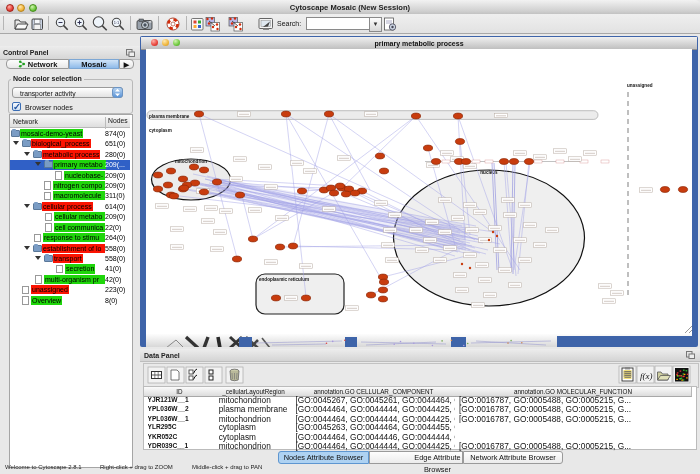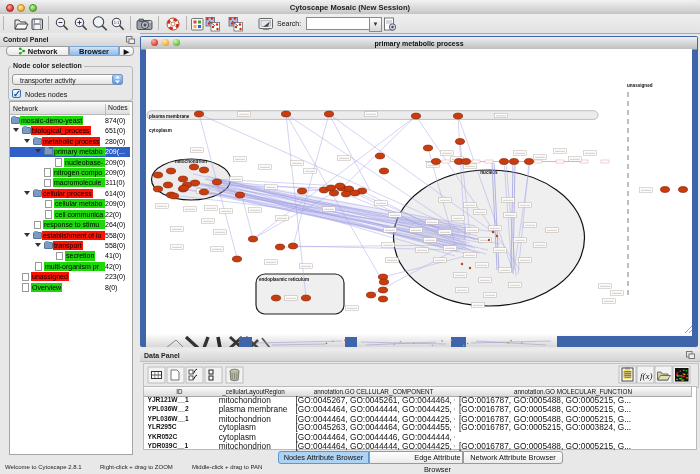--- a/index.html
+++ b/index.html
@@ -11,21 +11,21 @@
 #tl2{left:17px;background:radial-gradient(circle at 35% 30%,#ffe9b0,#f5b63c 60%,#c78a1d);border:.5px solid #ba861c;}
 #tl3{left:28.5px;background:radial-gradient(circle at 35% 30%,#d2f5b0,#6fc93f 60%,#45941c);border:.5px solid #468f1c;}
 #wtitle{left:0;right:0;top:2.5px;text-align:center;font-size:7.6px;font-weight:bold;color:#222;}
 #toolbar{left:0;top:14px;width:700px;height:19px;background:linear-gradient(#efefef,#e2e2e2);border-bottom:1px solid #a8a8a8;}
 .tsep{position:absolute;top:2px;width:1px;height:14px;background:#b5b5b5;}
 #toolbar svg{position:absolute;}
 #searchlbl{left:277px;top:5.5px;font-size:7px;color:#111;}
 #searchbox{left:306px;top:3px;width:62px;height:11px;background:#fff;border:1px solid #8a8a8a;border-right:none;}
 #searchbtn{left:369px;top:3px;width:11px;height:13px;background:linear-gradient(#fdfdfd,#d8d8d8);border:1px solid #8a8a8a;font-size:6px;color:#333;text-align:center;line-height:13px;}
 
-#cp{left:0;top:33px;width:120px;height:422px;}
+#cp{left:0;top:46px;width:120px;height:422px;}
 #cphead{left:0;top:0;width:140px;height:13px;background:linear-gradient(#ededed,#d6d6d6);border-bottom:1px solid #bdbdbd;}
 #cphead .t{position:absolute;left:3px;top:3px;font-size:7px;font-weight:bold;color:#222;}
 #cptabs{left:6px;top:12.5px;width:128px;height:10px;}
 .tab{position:absolute;top:0;height:10px;border:1px solid #9a9a9a;box-sizing:border-box;font-size:7.5px;font-weight:bold;color:#111;text-align:center;line-height:9px;background:linear-gradient(#fdfdfd,#e8e8e8);}
 #tabnet{left:0;width:63px;border-radius:4px 0 0 4px;}
 #tabmos{left:63px;width:50px;background:linear-gradient(#cfe3f7,#8fbbea);border-color:#7da7d4;}
 #tabarr{left:113px;width:15px;border-radius:0 4px 4px 0;font-size:7px;}
 #grp{left:8px;top:33px;width:123px;height:33px;border:1px solid #b9b9b9;border-radius:3px;}
 #grplbl{left:11px;top:29px;font-size:7px;font-weight:bold;color:#222;background:#e8e8e8;padding:0 2px;}
 #combo{left:12px;top:41px;width:111px;height:11px;border:1px solid #9a9a9a;border-radius:3px;background:linear-gradient(#ffffff,#e3e3e3);font-size:6.8px;color:#111;line-height:11px;padding-left:7px;box-sizing:border-box;}
@@ -156,34 +156,34 @@
         <rect x="3" y="3" width="5.5" height="4.5" fill="#eee" stroke="#777" stroke-width="1"></rect>
       </svg>
     </div>
   <div class="abs" id="cptabs">
       <div class="tab" id="tabnet"><svg width="8" height="8" viewBox="0 0 8 9" style="vertical-align:-1.5px">
           <circle cx="2" cy="2" r="1.5" fill="#2a2"></circle>
           <circle cx="6" cy="4.5" r="1.5" fill="#2a2"></circle>
           <circle cx="2" cy="7" r="1.5" fill="#2a2"></circle>
           <path d="M2 2 L6 4.5 L2 7" stroke="#282" stroke-width="0.7" fill="none"></path>
         </svg> Network</div>
-      <div class="tab" id="tabmos">Browser</div>
+      <div class="tab" id="tabmos">Mosaic</div>
       <div class="tab" id="tabarr">▶</div>
     </div>
   <div class="abs" id="grp"></div>
   <div class="abs" id="grplbl">Node color selection</div>
   <div class="abs" id="combo">transporter activity</div>
   <div class="abs" id="combobtn">
       <svg width="9" height="9" viewBox="0 0 9 9" style="display:block;margin:0 auto">
         <path d="M4.5 0.8 L7 3.6 L2 3.6 Z" fill="#fff"></path>
         <path d="M4.5 8.2 L7 5.4 L2 5.4 Z" fill="#fff"></path>
       </svg>
     </div>
   <div class="abs" id="cbx">✓</div>
-  <div class="abs" id="cbxlbl">Nodes nodes</div>
+  <div class="abs" id="cbxlbl">Browser nodes</div>
   <div class="abs" id="treepanel">
     <div id="treehdr">
         <span class="c1">Network</span>
         <span class="c2">Nodes</span>
       </div>
     <div class="trow" style="top:13.2px">
         <span class="fold" style="left:1px"></span>
         <span class="lblbg g" style="left:10px">mosaic-demo-yeast</span>
         <span class="val">874(0)</span>
       </div>
@@ -703,21 +703,20 @@
       <div class="td" style="left:74.7px;top:18.45px;width:73px;font-weight:normal">plasma membrane</div>
       <div class="td" style="left:151.5px;top:18.45px;width:159px;font-weight:normal">[GO:0044464, GO:0044444, GO:0044425, G...</div>
       <div class="td" style="left:315px;top:18.45px;width:232px;font-weight:normal">[GO:0016787, GO:0005488, GO:0005215, G...</div>
       <div class="td" style="left:3.5px;top:27.6px;width:67px;font-weight:bold;font-size:6.6px">YPL036W__1</div>
       <div class="td" style="left:74.7px;top:27.6px;width:73px;font-weight:normal">mitochondrion</div>
       <div class="td" style="left:151.5px;top:27.6px;width:159px;font-weight:normal">[GO:0044464, GO:0044444, GO:0044425, G...</div>
       <div class="td" style="left:315px;top:27.6px;width:232px;font-weight:normal">[GO:0016787, GO:0005488, GO:0005215, G...</div>
       <div class="td" style="left:3.5px;top:35.900000000000006px;width:67px;font-weight:bold;font-size:6.6px">YLR295C</div>
       <div class="td" style="left:74.7px;top:35.900000000000006px;width:73px;font-weight:normal">cytoplasm</div>
       <div class="td" style="left:151.5px;top:35.900000000000006px;width:159px;font-weight:normal">[GO:0045263, GO:0044464, GO:0044455, G...</div>
-      <div class="td" style="left:315px;top:35.900000000000006px;width:232px;font-weight:normal">[GO:0016787, GO:0005215, GO:0003824, G...</div>
       <div class="td" style="left:3.5px;top:45.9px;width:67px;font-weight:bold;font-size:6.6px">YKR052C</div>
       <div class="td" style="left:74.7px;top:45.9px;width:73px;font-weight:normal">cytoplasm</div>
       <div class="td" style="left:151.5px;top:45.9px;width:159px;font-weight:normal">[GO:0044464, GO:0044446, GO:0044444, G...</div>
       <div class="td" style="left:3.5px;top:55.05px;width:67px;font-weight:bold;font-size:6.6px">YDR039C__1</div>
       <div class="td" style="left:74.7px;top:55.05px;width:73px;font-weight:normal">mitochondrion</div>
       <div class="td" style="left:151.5px;top:55.05px;width:159px;font-weight:normal">[GO:0044464, GO:0044444, GO:0044425, G...</div>
       <div class="td" style="left:315px;top:55.05px;width:232px;font-weight:normal">[GO:0016787, GO:0005488, GO:0005215, G...</div>
     </div>
 </div>
 <div class="btab" id="btab1">Nodes Attribute Browser</div>

